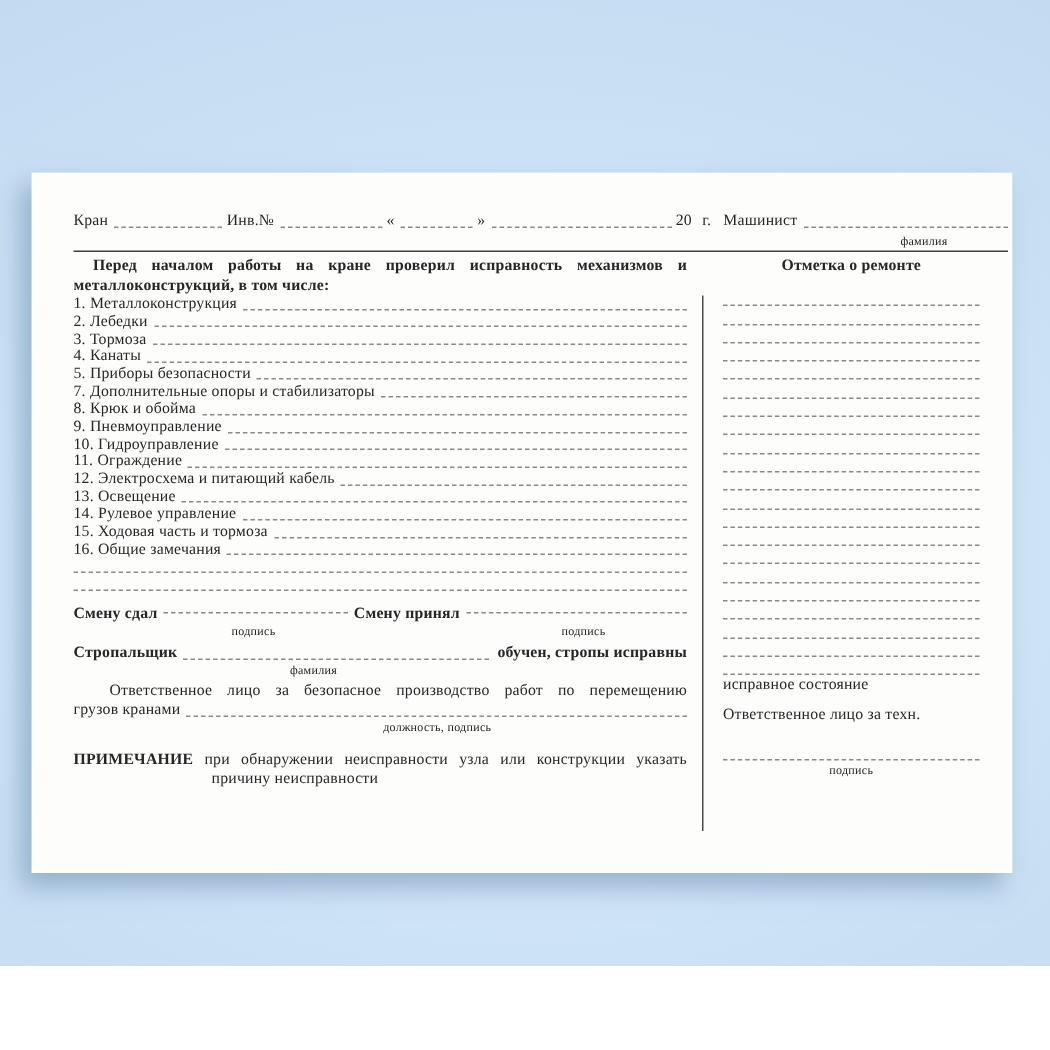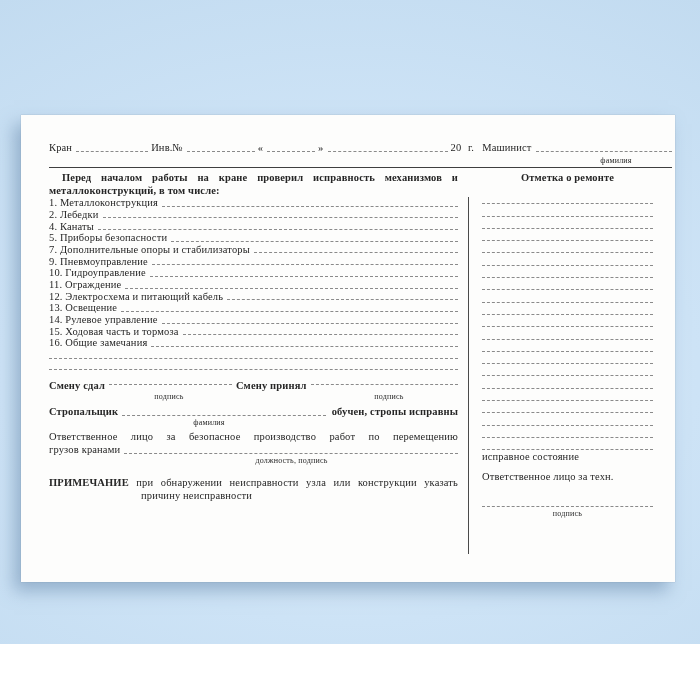--- a/index.html
+++ b/index.html
@@ -42,21 +42,21 @@
   .shift-row .b, .slinger-row .b{font-weight:bold;white-space:nowrap;line-height:13px;}
   .shift-row .fillA{flex:1;margin:0 4px 2px 4px;}
   .shift-row .fillB{flex:1.2;margin:0 0 2px 4px;}
   .cap2-row{position:relative;height:10px;}
   .cap2-row .cap{position:absolute;text-align:center;}
   .cap-p1{left:64px;width:112px;} .cap-p2{left:271px;width:138px;}
   .slinger-row{display:flex;align-items:flex-end;height:13px;margin-top:3px;}
   .slinger-row .fill{flex:1;margin:0 6px 2px 4px;}
   .fam-row{position:relative;height:10px;}
   .fam-row .cap{position:absolute;left:60px;width:200px;text-align:center;}
-  .resp1{margin-top:2px;}
+  .resp1{margin-top:2px;margin-left:24px;}
   .resp-row{display:flex;height:13px;}
   .resp-row .lbl{white-space:nowrap;line-height:13px;}
   .resp-row .fill{flex:1;margin:0 0 2px 4px;}
   .dp-row{position:relative;height:10px;}
   .dp-row .cap{position:absolute;left:76px;width:333px;text-align:center;}
   .note1{margin-top:10px;}
   .note1 .b{font-weight:bold;}
   .note2{height:13px;line-height:13px;padding-left:92px;}
   
   .repair-title{font-weight:bold;text-align:center;height:13px;line-height:13px;}
@@ -102,29 +102,37 @@
         <div id="items">
             <div class="item-row">
               <span class="lbl">1. Металлоконструкция</span>
               <span class="fill"></span>
             </div>
             <div class="item-row">
               <span class="lbl">2. Лебедки</span>
               <span class="fill"></span>
             </div>
             <div class="item-row">
+              <span class="lbl">3. Тормоза</span>
+              <span class="fill"></span>
+            </div>
+            <div class="item-row">
               <span class="lbl">4. Канаты</span>
               <span class="fill"></span>
             </div>
             <div class="item-row">
               <span class="lbl">5. Приборы безопасности</span>
               <span class="fill"></span>
             </div>
             <div class="item-row">
               <span class="lbl">7. Дополнительные опоры и стабилизаторы</span>
+              <span class="fill"></span>
+            </div>
+            <div class="item-row">
+              <span class="lbl">8. Крюк и обойма</span>
               <span class="fill"></span>
             </div>
             <div class="item-row">
               <span class="lbl">9. Пневмоуправление</span>
               <span class="fill"></span>
             </div>
             <div class="item-row">
               <span class="lbl">10. Гидроуправление</span>
               <span class="fill"></span>
             </div>

